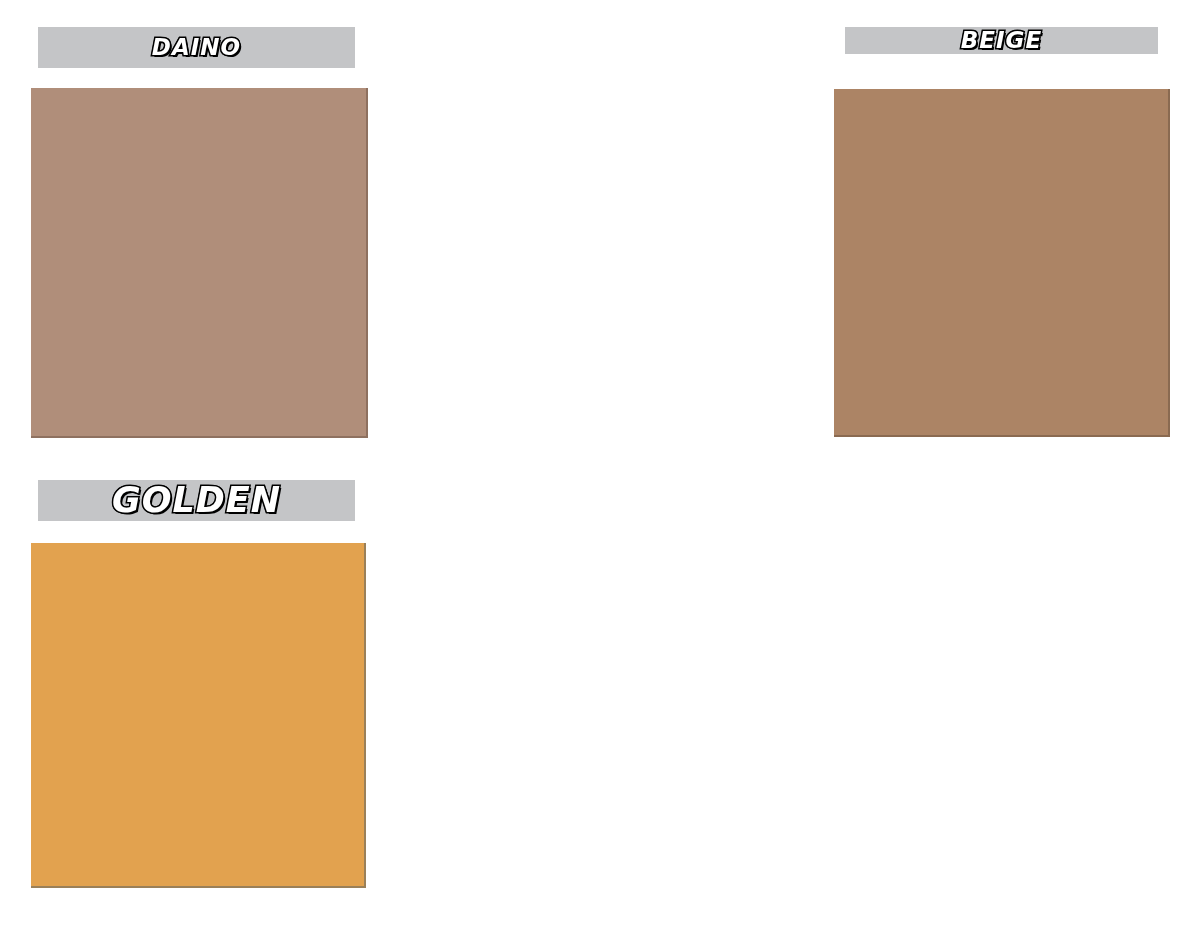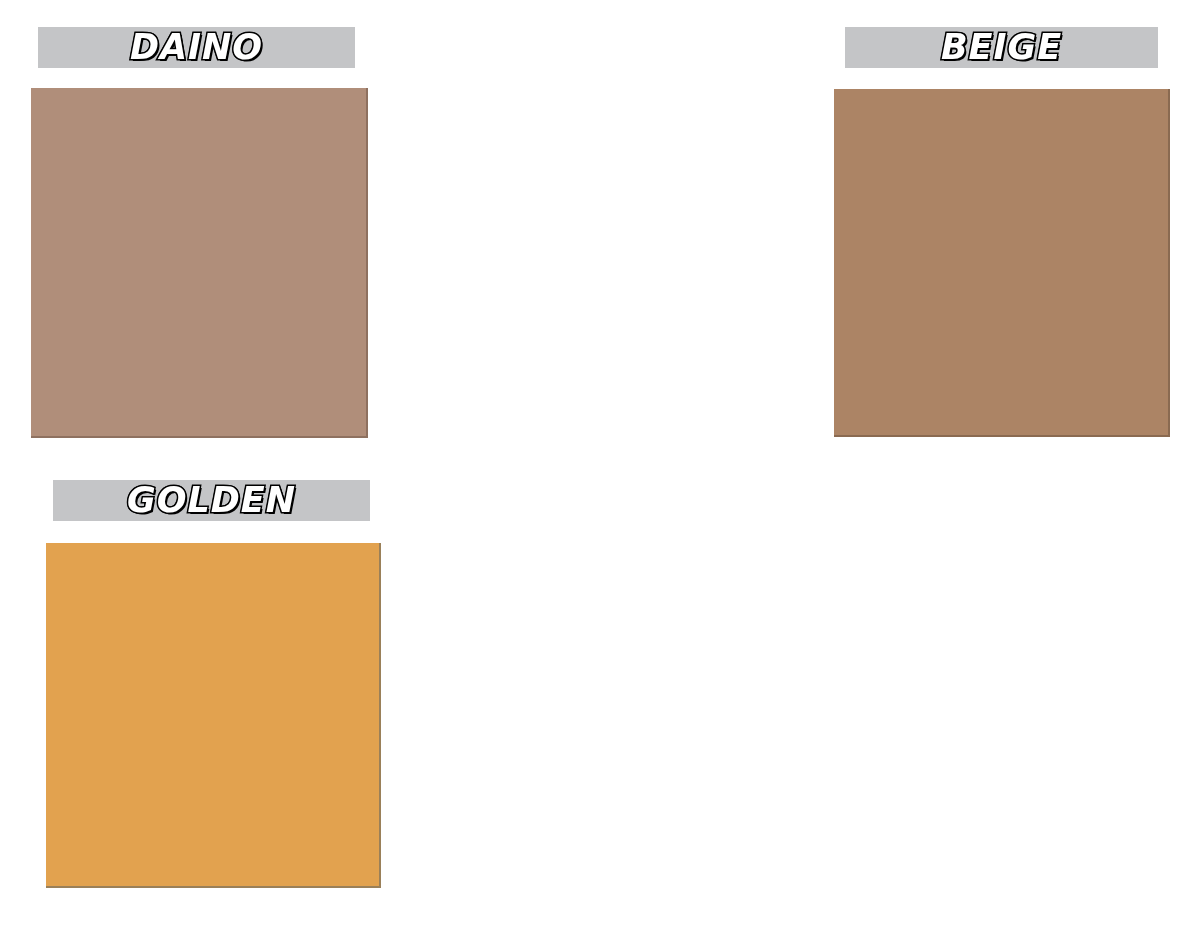--- a/index.html
+++ b/index.html
@@ -53,21 +53,21 @@
        1px -1px 0 #000000,
       -1px  1px 0 #000000;
   }
 
   
   .color-chip {
     position: absolute;
     box-sizing: border-box;
   }
 
-  .chip-row-1 .label-text { font-size: 35px; }
+  .chip-row-1 .label-text { font-size: 23px; }
   .chip-row-2 .label-text { font-size: 35px; }
 </style>
 </head>
 <body>
 
 <div id="swatch-board">
 
   <div class="swatch-cell chip-row-1" style="left:0px; top:0px; width:400px; height:460px;">
 
     <div class="label-bar" style="left:38px; top:27px; width:317px; height:41px;">
@@ -76,31 +76,31 @@
 
     <div class="color-chip" style="left:31px; top:88px; width:337px; height:350px;
                 background:#B08E7A;
                 border-right:2px solid #8E7160;
                 border-bottom:2px solid #8E7160;"></div>
   </div>
 
 
   <div class="swatch-cell chip-row-1" style="left:800px; top:0px; width:400px; height:460px;">
 
-    <div class="label-bar" style="left:45px; top:27px; width:313px; height:41px;">
+    <div class="label-bar" style="left:45px; top:27px; width:313px; height:27px;">
       <span class="label-text">BEIGE</span>
     </div>
 
     <div class="color-chip" style="left:34px; top:89px; width:336px; height:348px;
                 background:#AC8465;
                 border-right:2px solid #8A6A51;
                 border-bottom:2px solid #8A6A51;"></div>
   </div>
 
-  <div class="swatch-cell chip-row-2" style="left:15px; top:455px; width:400px; height:460px;">
+  <div class="swatch-cell chip-row-2" style="left:0px; top:455px; width:400px; height:460px;">
 
     <div class="label-bar" style="left:38px; top:25px; width:317px; height:41px;">
       <span class="label-text">GOLDEN</span>
     </div>
 
     <div class="color-chip" style="left:31px; top:88px; width:335px; height:345px;
                 background:#E2A24F;
                 border-right:2px solid #9A8059;
                 border-bottom:2px solid #9A8059;"></div>
   </div>

